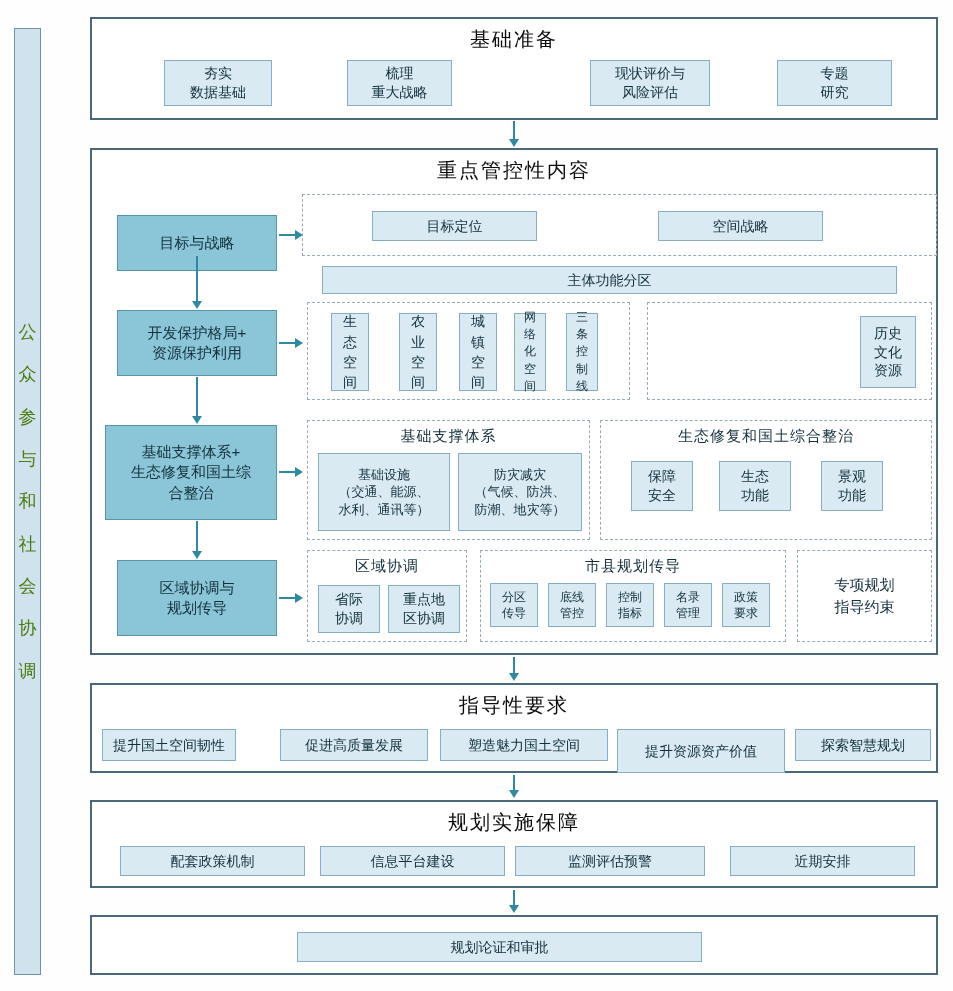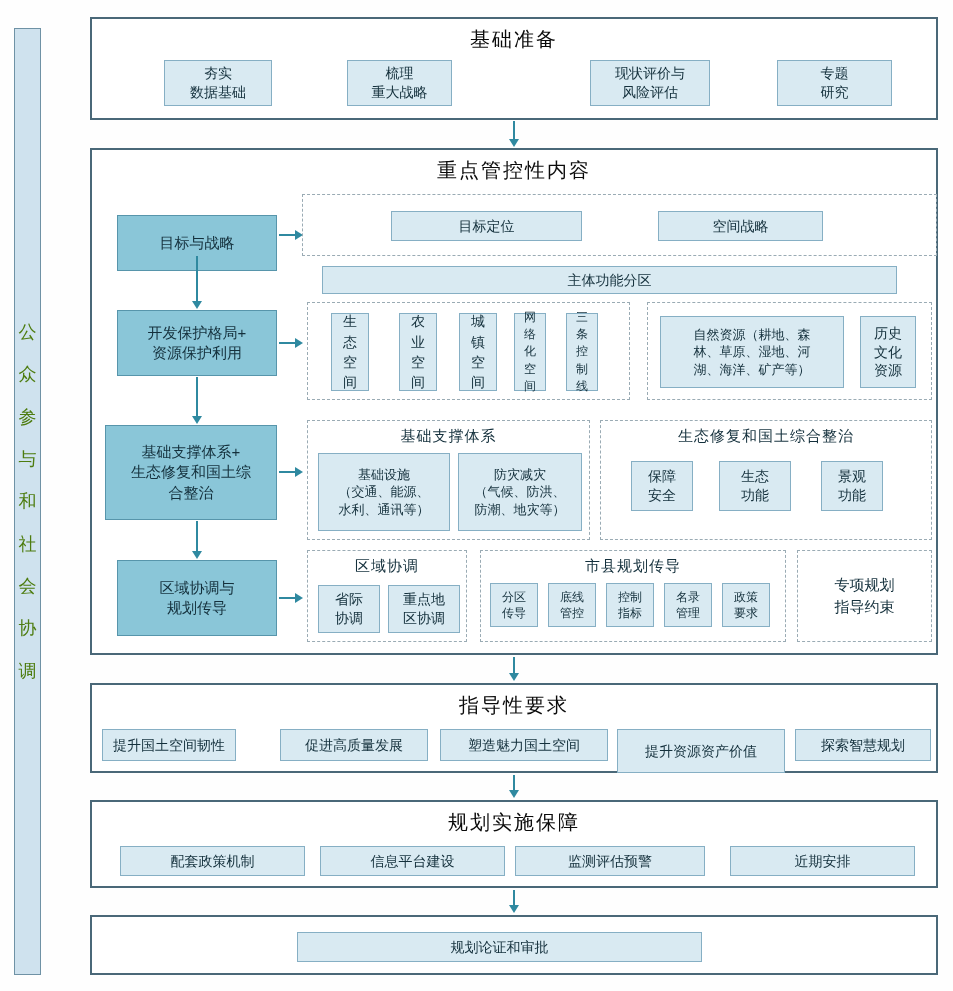--- a/index.html
+++ b/index.html
@@ -96,38 +96,35 @@
     <div class="arrow-h" style="left:187px;top:316px;width:24px;height:12px;">
       <div class="stem"></div>
         <div class="head"></div>
     </div>
     <div class="arrow-h" style="left:187px;top:442px;width:24px;height:12px;">
       <div class="stem"></div>
         <div class="head"></div>
     </div>
 
     <div class="dashed" style="left:210px;top:44px;width:635px;height:62px;">
-      <div class="box" style="left:88px;top:16px;width:191px;height:30px;">目标定位</div>
+      <div class="box" style="left:69px;top:16px;width:165px;height:30px;">目标定位</div>
       <div class="box" style="left:355px;top:16px;width:165px;height:30px;">空间战略</div>
     </div>
 
     <div class="box" style="left:230px;top:116px;width:575px;height:28px;">主体功能分区</div>
 
     <div class="dashed" style="left:215px;top:152px;width:323px;height:98px;">
       <div class="box" style="left:23px;top:10px;width:38px;height:78px;"><span class="vspan">生态空间</span></div>
       <div class="box" style="left:91px;top:10px;width:38px;height:78px;"><span class="vspan">农业空间</span></div>
       <div class="box" style="left:151px;top:10px;width:38px;height:78px;"><span class="vspan">城镇空间</span></div>
       <div class="box f12" style="left:206px;top:10px;width:32px;height:78px;"><span class="vspan">网络化空间</span></div>
       <div class="box f12" style="left:258px;top:10px;width:32px;height:78px;"><span class="vspan">三条控制线</span></div>
     </div>
 
     <div class="dashed" style="left:555px;top:152px;width:285px;height:98px;">
-      <div class="box f13" style="left:12px;top:13px;width:184px;height:72px;">自然资源（耕地、森
-林、草原、湿地、河
-湖、海洋、矿产等）</div>
       <div class="box" style="left:212px;top:13px;width:56px;height:72px;">历史
 文化
 资源</div>
     </div>
 
     <div class="dashed" style="left:215px;top:270px;width:283px;height:120px;">
       <div class="dashed-title">基础支撑体系</div>
       <div class="box f13" style="left:10px;top:32px;width:132px;height:78px;">基础设施
 （交通、能源、
 水利、通讯等）</div>

